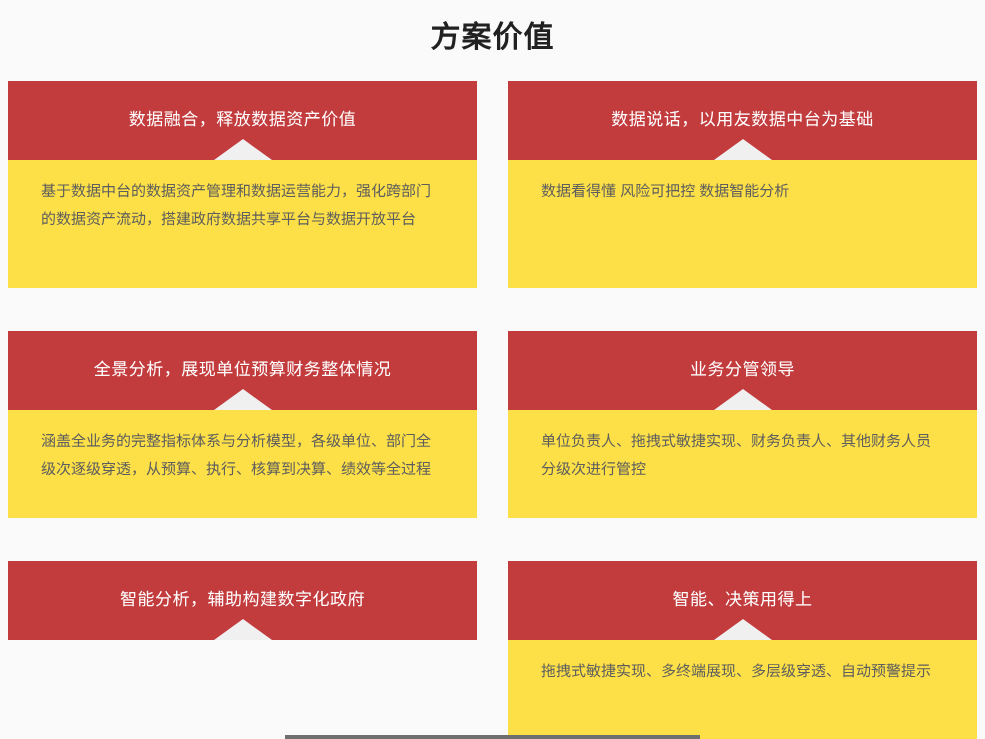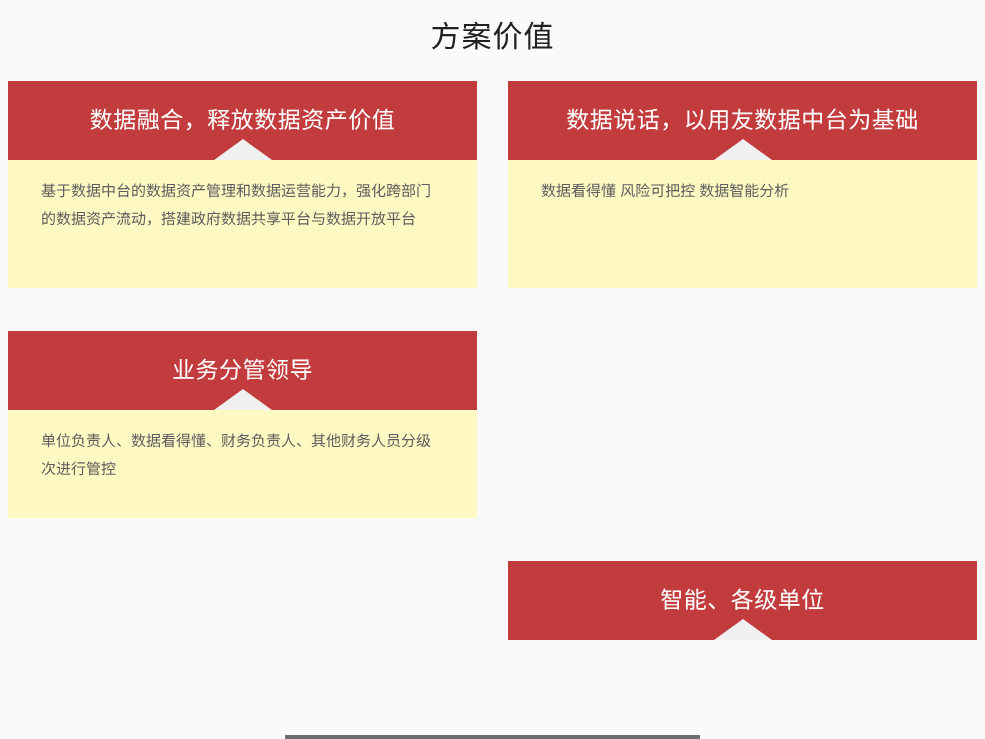--- a/index.html
+++ b/index.html
@@ -12,21 +12,21 @@
     background: #fafafa;
     font-family: "Liberation Sans", "DejaVu Sans", sans-serif;
   }
   .section-title {
     position: absolute;
     top: 12px;
     left: 0;
     width: 985px;
     text-align: center;
     font-size: 30px;
-    font-weight: 400;
+    font-weight: 700;
     color: #212121;
     letter-spacing: 1px;
   }
   .cards-grid {
     position: absolute;
     top: 81px;
     left: 8px;
     width: 969px;
   }
   .cards-row {
@@ -40,36 +40,36 @@
     position: relative;
     height: 79px;
     background: #c23b3d;
     display: flex;
     align-items: center;
     justify-content: center;
     padding-bottom: 6px;
   }
   .card-title {
     color: #ffffff;
-    font-size: 23px;
+    font-size: 17px;
     letter-spacing: 0.5px;
   }
   .triangle-notch {
     position: absolute;
     bottom: 0;
     left: 50%;
     margin-left: -29px;
     width: 0;
     height: 0;
     border-left: 29px solid transparent;
     border-right: 29px solid transparent;
     border-bottom: 21px solid #f0f0f1;
   }
   .card-body {
-    background: #fef9c3;
+    background: #fde047;
     padding: 17px 33px 0 33px;
     overflow: hidden;
   }
   .card-desc {
     font-size: 15px;
     line-height: 28px;
     color: #5e5e5e;
   }
   .row-1 .card-body { height: 128px; }
   .row-2 .card-body { height: 108px; }
@@ -107,35 +107,51 @@
       </div>
       <div class="card-body">
         <p class="card-desc">数据看得懂 风险可把控 数据智能分析</p>
       </div>
     </div>
   </div>
 
   <div class="cards-row row-2">
     <div class="card">
       <div class="card-header">
+        <span class="card-title">全景分析，展现单位预算财务整体情况</span>
+        <span class="triangle-notch"></span>
+      </div>
+      <div class="card-body">
+        <p class="card-desc">涵盖全业务的完整指标体系与分析模型，各级单位、部门全级次逐级穿透，从预算、执行、核算到决算、绩效等全过程</p>
+      </div>
+    </div>
+    <div class="card">
+      <div class="card-header">
         <span class="card-title">业务分管领导</span>
         <span class="triangle-notch"></span>
       </div>
       <div class="card-body">
-        <p class="card-desc">单位负责人、数据看得懂、财务负责人、其他财务人员分级次进行管控</p>
+        <p class="card-desc">单位负责人、拖拽式敏捷实现、财务负责人、其他财务人员分级次进行管控</p>
       </div>
     </div>
   </div>
 
   <div class="cards-row row-3">
     <div class="card">
+      <div class="card-header">
+        <span class="card-title">智能分析，辅助构建数字化政府</span>
+        <span class="triangle-notch"></span>
+      </div>
     </div>
     <div class="card">
       <div class="card-header">
-        <span class="card-title">智能、各级单位</span>
+        <span class="card-title">智能、决策用得上</span>
         <span class="triangle-notch"></span>
+      </div>
+      <div class="card-body">
+        <p class="card-desc">拖拽式敏捷实现、多终端展现、多层级穿透、自动预警提示</p>
       </div>
     </div>
   </div>
 
 </div>
 
 <div class="bottom-strip"></div>
 
 </body></html>

